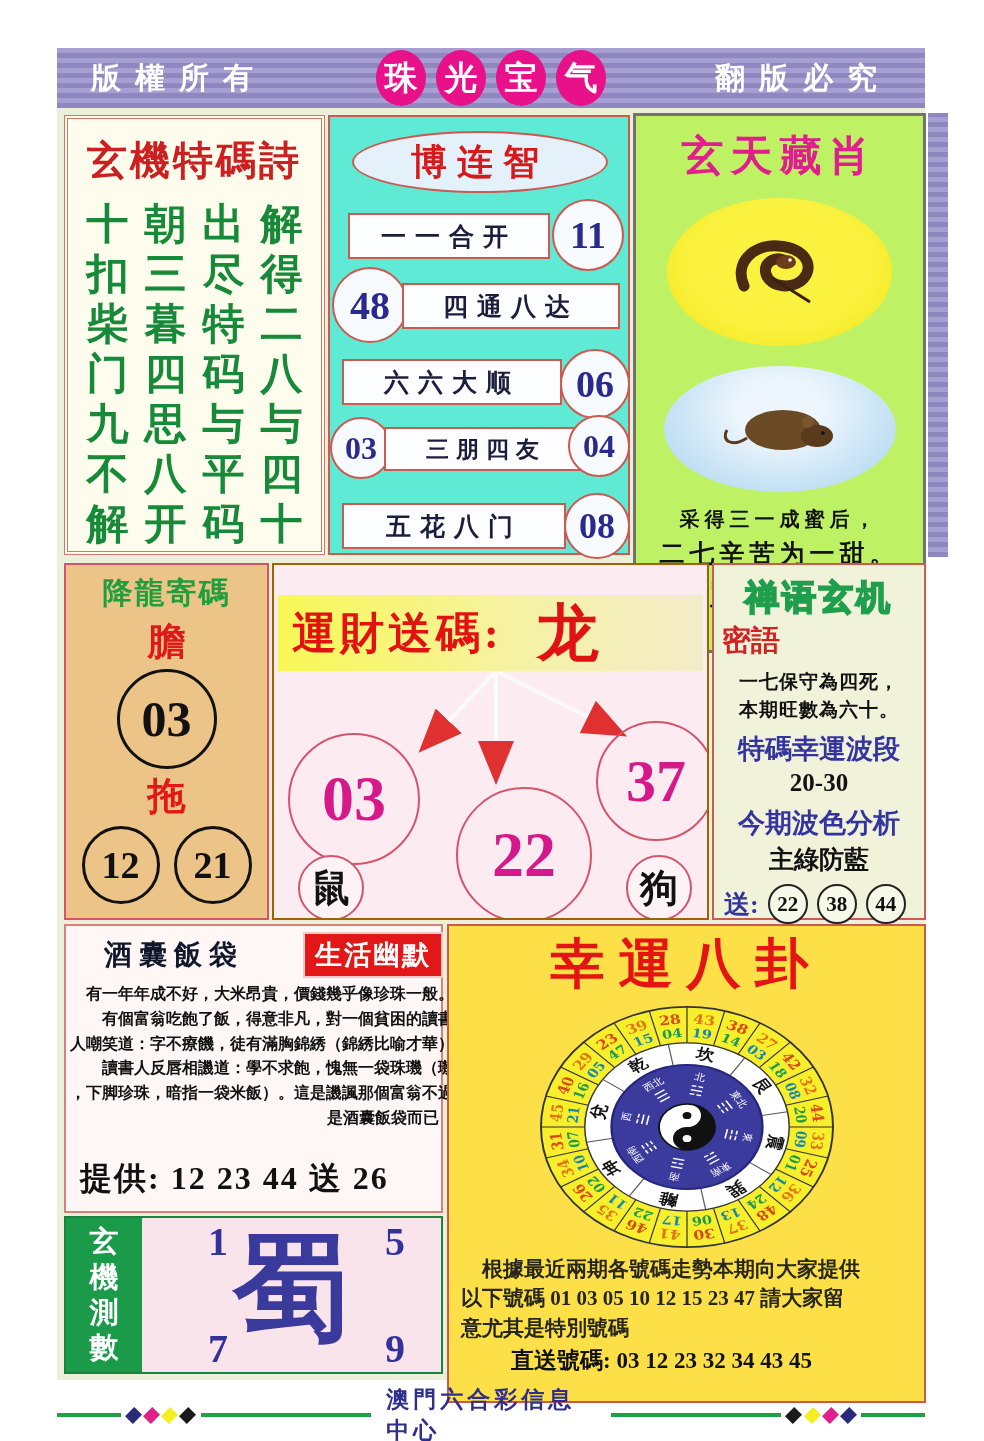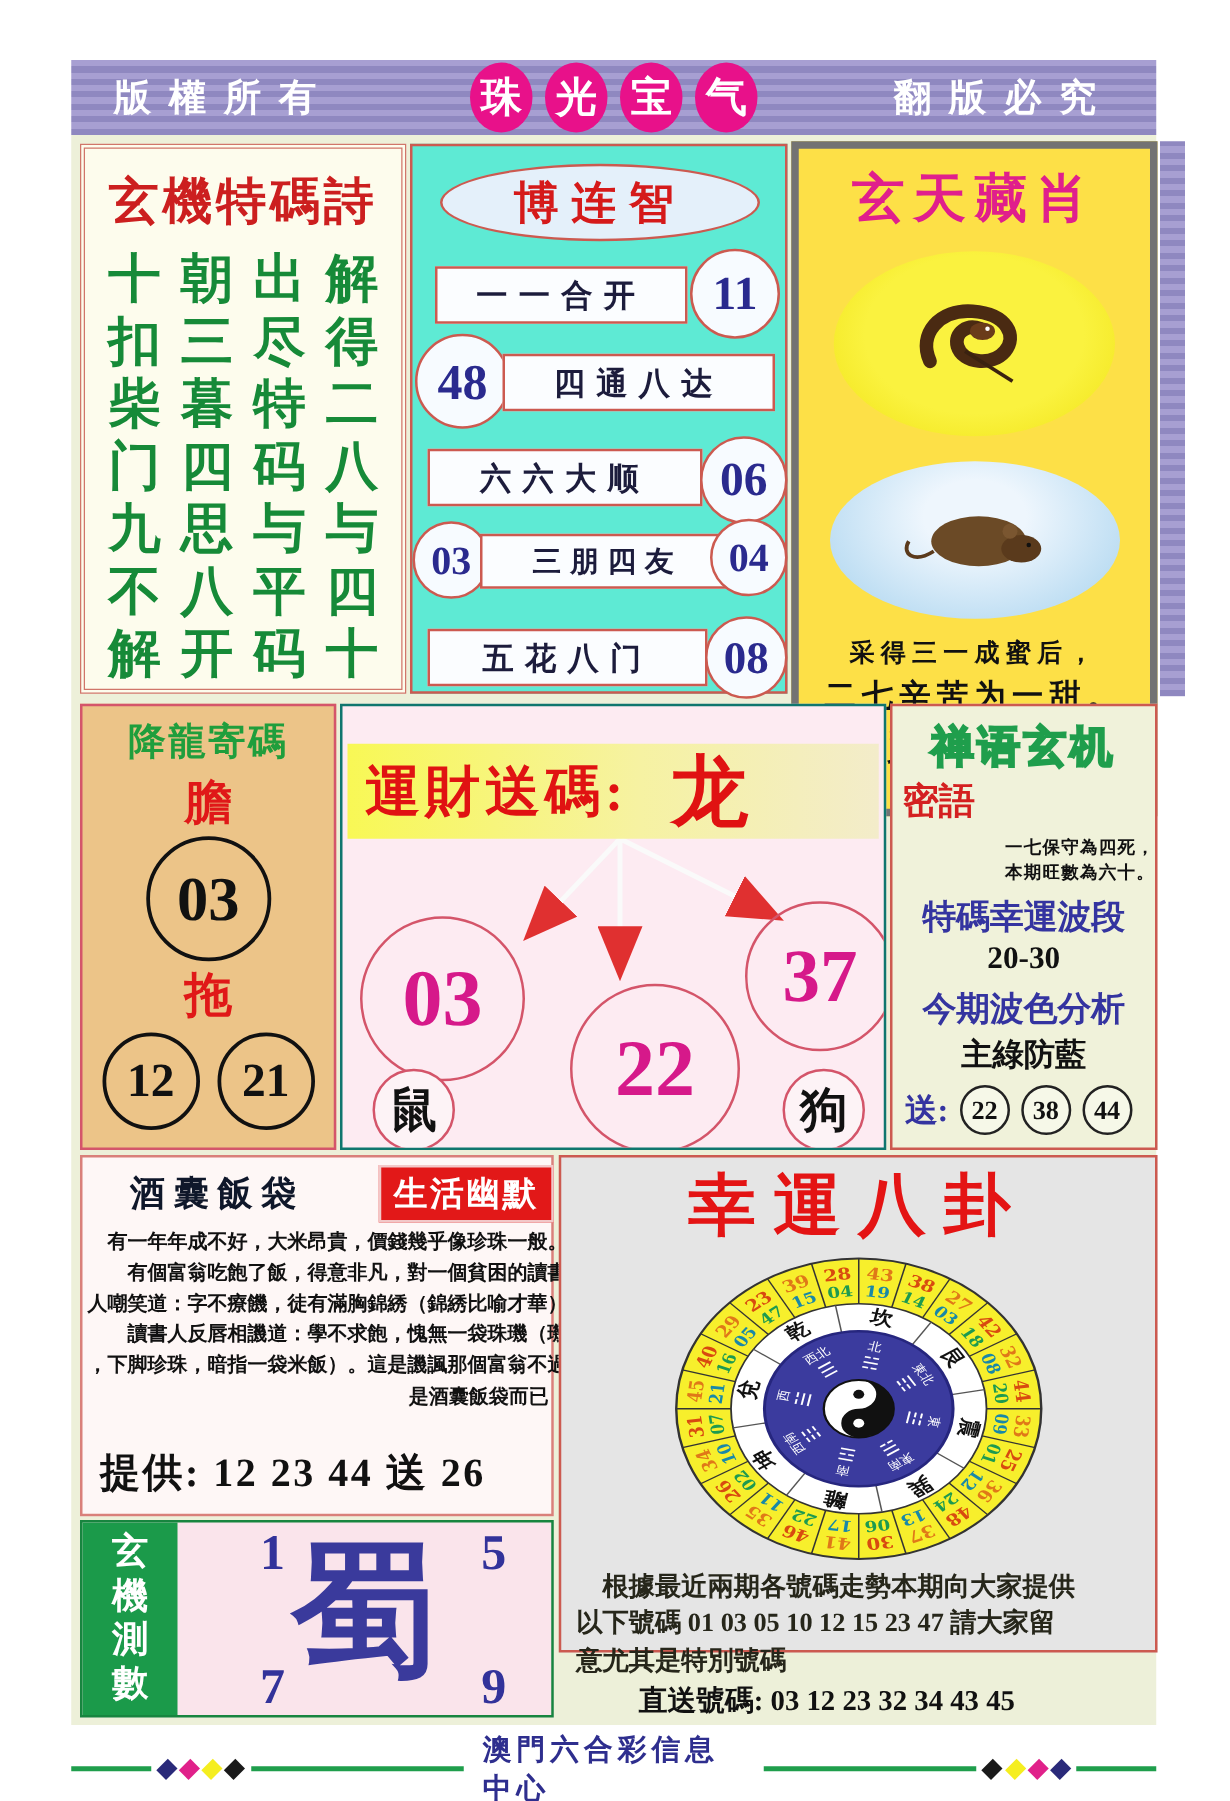--- a/index.html
+++ b/index.html
@@ -24,21 +24,21 @@
   
   .blz{left:328px;top:115px;width:302px;height:440px;background:#5eead4;border:2px solid #cc5a50;}
   .blz-oval{position:absolute;left:22px;top:14px;width:252px;height:58px;border:2px solid #cc5a50;
     border-radius:50%;background:#e4f0fa;display:flex;align-items:center;justify-content:center;}
   .blz-oval span{color:#d51a1a;font-size:36px;font-weight:700;letter-spacing:10px;}
   .blz-box{position:absolute;border:2px solid #cc5a50;background:#fbfdff;display:flex;align-items:center;
     color:#1c1c3c;font-size:25px;font-weight:700;letter-spacing:9px;justify-content:center;}
   .blz-circ{position:absolute;border:2px solid #cc5a50;border-radius:50%;background:#f7fbff;
     display:flex;align-items:center;justify-content:center;color:#2a2a8e;font-weight:700;}
   
-  .xt{left:633px;top:113px;width:293px;height:540px;background:#fde047;border:6px solid #737373;}
+  .xt{left:633px;top:113px;width:293px;height:540px;background:#bef264;border:3px solid #737373;}
   .xt-title{margin-top:12px;text-align:center;color:#e01f8c;font-size:42px;font-weight:700;letter-spacing:7px;}
   .xt-oval1{width:225px;height:148px;margin:14px auto 0;border-radius:50%;
     background:radial-gradient(ellipse at 50% 45%,#faf23f 55%,#f0e213);display:flex;align-items:center;justify-content:center;}
   .xt-oval2{width:232px;height:126px;margin:20px auto 0;border-radius:50%;
     background:radial-gradient(ellipse at 50% 35%,#eef6fd 25%,#a6d2ee);display:flex;align-items:center;justify-content:center;}
   .xt-line{ text-align:center;color:#111;font-weight:700;}
   .xt-l1{margin-top:14px;font-size:20px;letter-spacing:5px;}
   .xt-l2{margin-top:4px;font-size:25px;letter-spacing:5px;}
   .xt-l3{margin-top:6px;font-size:27px;letter-spacing:1px;}
   .lavstrip{position:absolute;left:928px;top:113px;width:20px;height:444px;
@@ -46,21 +46,21 @@
   
   .drg{left:64px;top:563px;width:205px;height:357px;background:#ecc488;border:2px solid #d4556a;text-align:center;}
   .drg-title{margin-top:8px;color:#1f9e3c;font-size:30px;font-weight:700;letter-spacing:2px;}
   .drg-red{color:#e01818;font-size:38px;font-weight:700;margin-top:2px;}
   .drg-circ{margin:2px auto 0;border:3px solid #111;border-radius:50%;display:flex;align-items:center;
     justify-content:center;color:#111;font-weight:700;}
   .drg-dan{width:94px;height:94px;font-size:50px;}
   .drg-row{display:flex;justify-content:center;gap:14px;margin-top:4px;}
   .drg-tuo{width:72px;height:72px;font-size:38px;margin:0;}
   
-  .yc{left:272px;top:563px;width:437px;height:357px;background:#fdebf2;border:2px solid #0f766e;overflow:hidden;}
+  .yc{left:272px;top:563px;width:437px;height:357px;background:#fdebf2;border:2px solid #a16207;overflow:hidden;}
   .yc-band{position:absolute;left:4px;right:4px;top:30px;height:76px;
     background:linear-gradient(90deg,#f8f855 0%,#f6f2a2 55%,#f3ecca 100%);
     display:flex;align-items:center;padding-left:14px;}
   .yc-band .t1{color:#e01212;font-size:44px;font-weight:700;letter-spacing:4px;}
   .yc-band .t2{color:#e01212;font-size:62px;font-weight:700;margin-left:34px;}
   .yc-arrows{position:absolute;left:0;top:0;}
   .yc-circ{position:absolute;border:2px solid #d4556a;border-radius:50%;display:flex;align-items:center;
     justify-content:center;color:#d6198a;font-weight:700;}
   .yc-n1{left:14px;top:168px;width:128px;height:128px;font-size:64px;}
   .yc-n2{left:182px;top:222px;width:132px;height:132px;font-size:64px;}
@@ -68,37 +68,37 @@
   .yc-an{position:absolute;border:2px solid #d4556a;border-radius:50%;background:#fdf3f6;width:62px;height:62px;
     display:flex;align-items:center;justify-content:center;color:#111;font-size:38px;font-weight:700;}
   .yc-a1{left:24px;top:290px;}
   .yc-a2{left:352px;top:290px;}
   
   .cy{left:712px;top:563px;width:214px;height:357px;background:#f0f2da;border:2px solid #cc5a50;}
   .cy-title{margin-top:10px;text-align:center;font-size:34px;font-weight:900;color:#effbef;
     -webkit-text-stroke:2px #1f9e4c;letter-spacing:3px;}
   @supports not (-webkit-text-stroke:1px black){.cy-title{color:#1f9e4c;}}
   .cy-mi{color:#d42020;font-size:29px;font-weight:700;padding-left:8px;margin-top:0px;}
-  .cy-secret{text-align:right;color:#111;font-size:14px;font-weight:700;letter-spacing:1px;margin-top:8px;}
+  .cy-secret{text-align:center;color:#111;font-size:19px;font-weight:700;letter-spacing:1px;margin-top:8px;}
   .cy-navy{text-align:center;color:#3434a0;font-size:27px;font-weight:700;margin-top:8px;}
   .cy-bold{text-align:center;color:#111;font-size:25px;font-weight:700;margin-top:2px;}
   .cy-send{display:flex;align-items:center;gap:9px;padding-left:10px;margin-top:8px;}
   .cy-send .lbl{color:#3434a0;font-size:26px;font-weight:700;}
   .cy-scirc{width:36px;height:36px;border:2px solid #222;border-radius:50%;display:flex;align-items:center;
     justify-content:center;color:#111;font-size:21px;font-weight:700;background:#f6f8e8;}
   
   .st{left:64px;top:924px;width:379px;height:289px;background:#fef7f6;border:2px solid #d9807a;}
   .st-title{position:absolute;left:38px;top:10px;color:#0f172a;font-size:28px;font-weight:700;letter-spacing:7px;}
   .st-badge{position:absolute;right:-2px;top:6px;background:#e21818;color:#fff;font-size:27px;font-weight:700;
     letter-spacing:2px;padding:3px 10px;border:2px solid #f2c8c8;}
   .st-body{position:absolute;left:4px;top:56px;right:2px;color:#111;font-size:16px;font-weight:700;line-height:1.55;text-align:right;}
   .st-body div{white-space:pre;}
   .st-provide{position:absolute;left:14px;bottom:10px;color:#111;font-size:32px;font-weight:700;letter-spacing:2px;}
   
-  .bg8{left:447px;top:924px;width:479px;height:398px;background:#e5e5e5;border:2px solid #cc5a50;}
+  .bg8{left:447px;top:924px;width:479px;height:479px;background:#fde047;border:2px solid #cc5a50;}
   .bg8-title{margin-top:2px;text-align:center;color:#e41414;font-size:54px;font-weight:700;letter-spacing:14px;}
   .wheel{display:block;margin:2px auto 0;}
   .bg8-text{margin-top:4px;padding:0 12px;color:#26261a;font-size:21px;font-weight:700;line-height:1.4;}
   .bg8-text div{white-space:pre;}
   .bg8-direct{margin-top:2px;padding-left:62px;color:#111;font-size:23px;font-weight:700;}
   
   .xj{left:64px;top:1216px;width:379px;height:158px;display:flex;border:2px solid #17853f;background:#fae4eb;}
   .xj-label{width:76px;background:#1b9a4a;color:#fff;display:flex;flex-direction:column;align-items:center;
     justify-content:center;gap:2px;font-size:29px;font-weight:700;line-height:1.15;}
   .xj-main{position:relative;flex:1;}

